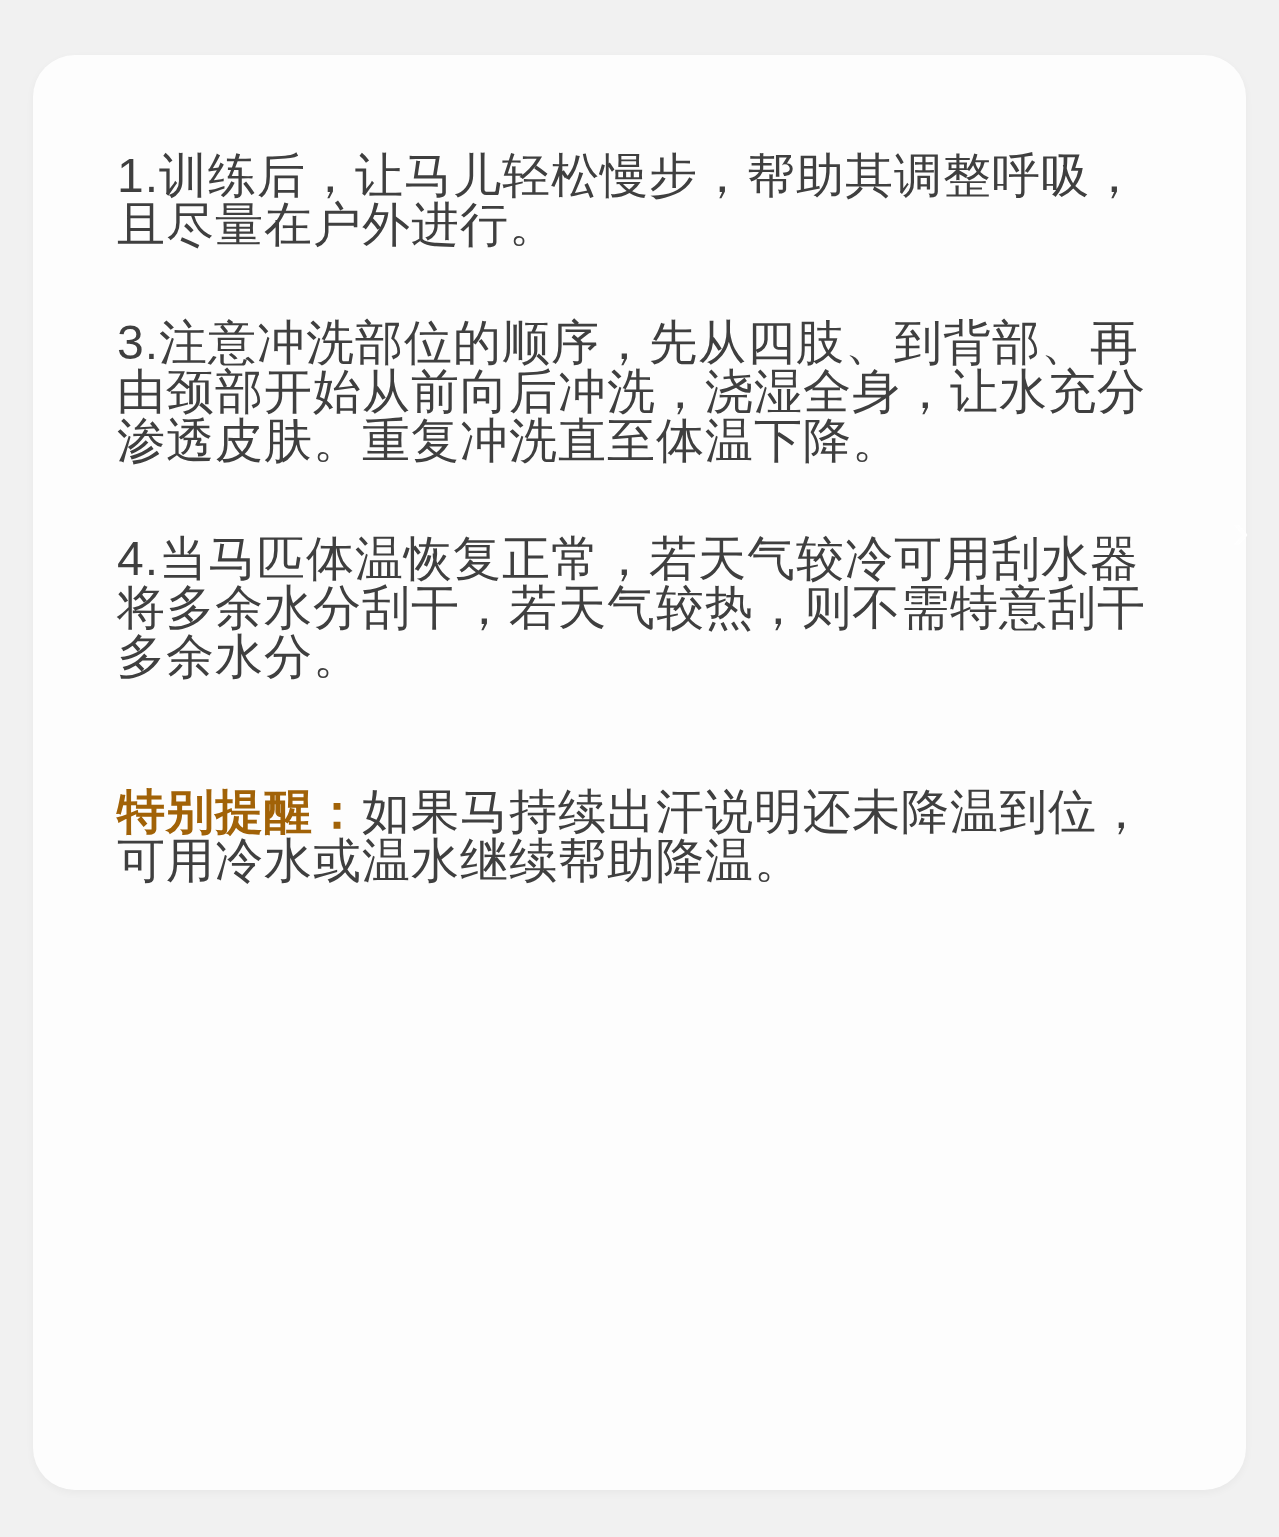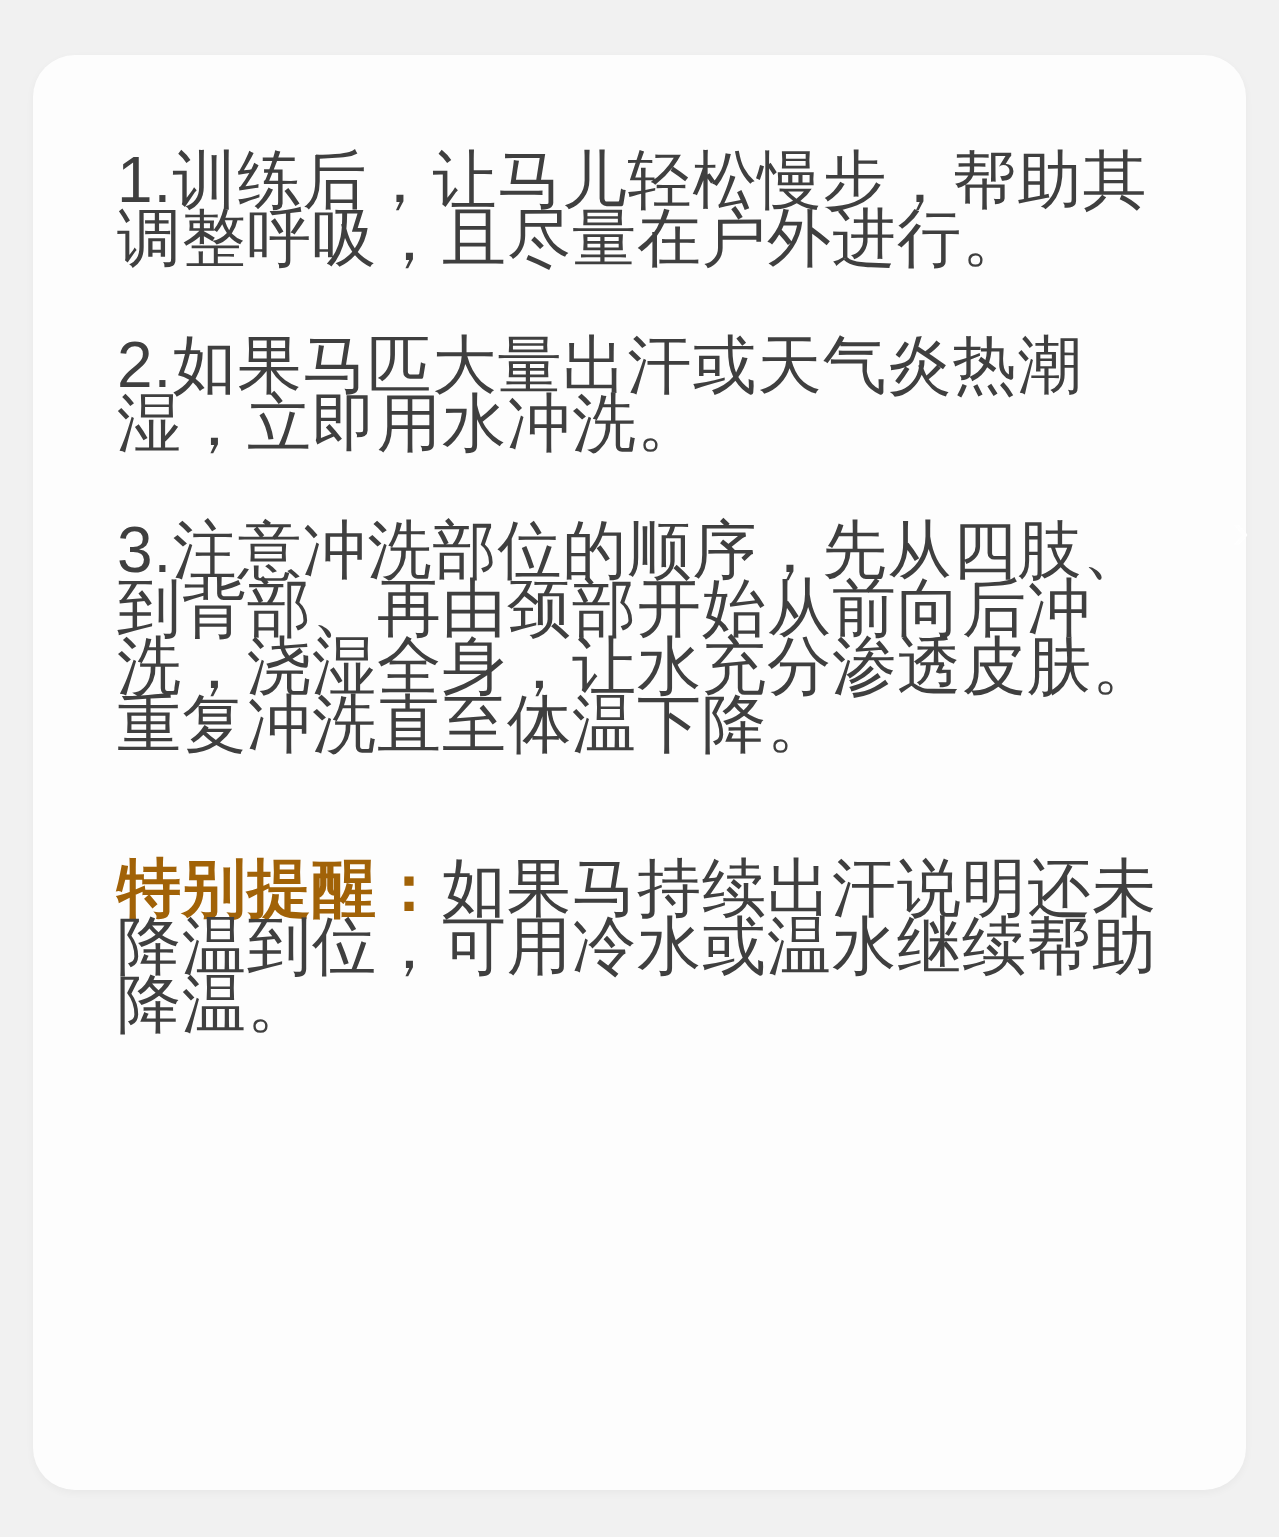--- a/index.html
+++ b/index.html
@@ -22,22 +22,22 @@
     height: 1435px;
     background: #fdfdfd;
     border-radius: 42px;
     box-shadow: 0 3px 8px rgba(0,0,0,0.04);
     box-sizing: border-box;
   }
   .content {
     padding: 96px 89px 0 84px;
   }
   .step, .reminder {
-    font-size: 64px;
-    line-height: 58px;
+    font-size: 48px;
+    line-height: 49px;
     letter-spacing: 1px;
     color: #3f3f3f;
     margin: 0 0 69px 0;
     text-align: left;
     word-break: break-all;
   }
   .reminder {
     margin-top: 106px;
     margin-bottom: 0;
   }
@@ -55,19 +55,19 @@
     opacity: 0.95;
     user-select: none;
   }
 </style>
 </head>
 <body>
 
 <div class="card">
   <div class="content">
     <p class="step">1.训练后，让马儿轻松慢步，帮助其调整呼吸，且尽量在户外进行。</p>
-    <p class="step">2.如果马匹大量出汗或天气炎热潮湿，立即用水冲洗。</p>
     <p class="step">3.注意冲洗部位的顺序，先从四肢、到背部、再由颈部开始从前向后冲洗，浇湿全身，让水充分渗透皮肤。重复冲洗直至体温下降。</p>
+    <p class="step">4.当马匹体温恢复正常，若天气较冷可用刮水器将多余水分刮干，若天气较热，则不需特意刮干多余水分。</p>
     <p class="reminder"><span class="reminder-label">特别提醒：</span><span>如果马持续出汗说明还未降温到位，可用冷水或温水继续帮助降温。</span></p>
   </div>
 </div>
 
 <span class="next-chevron">›</span>
 
 </body></html>

